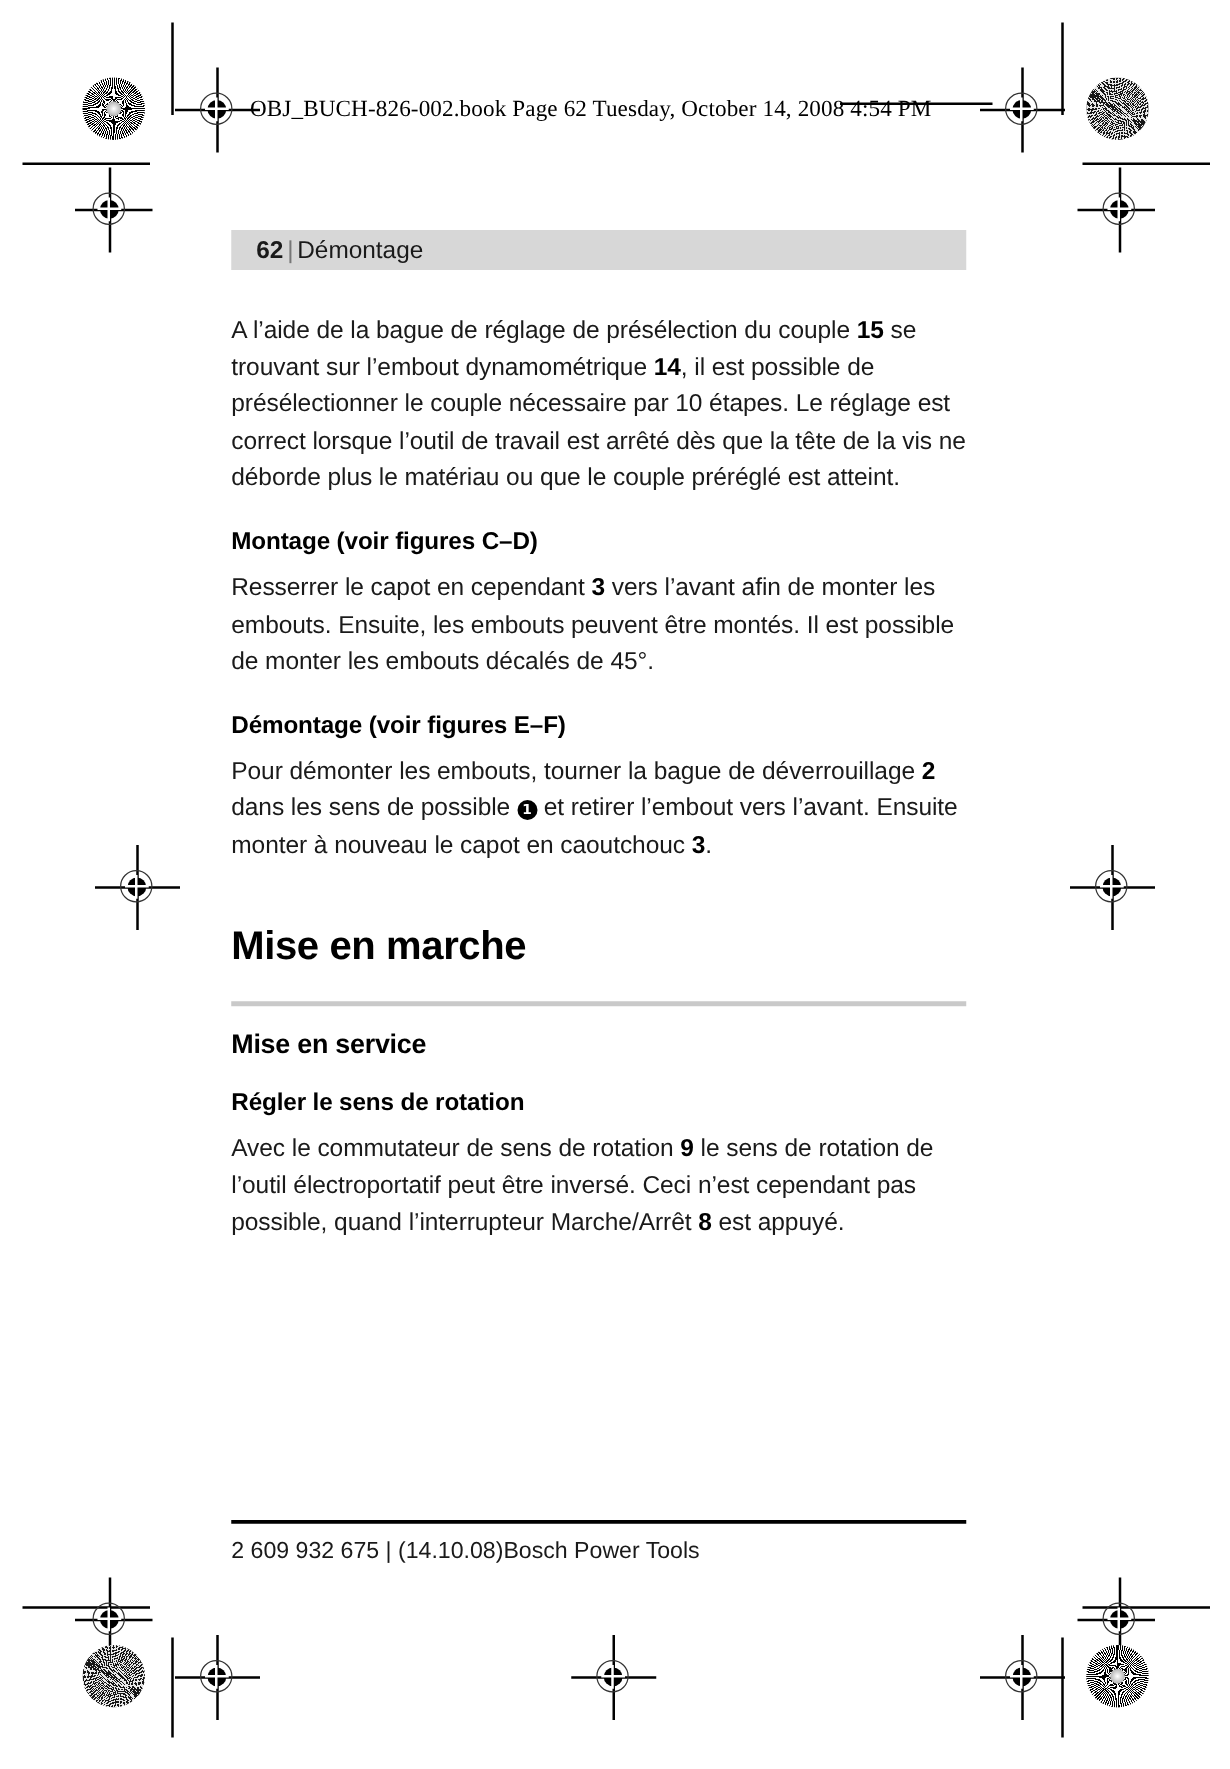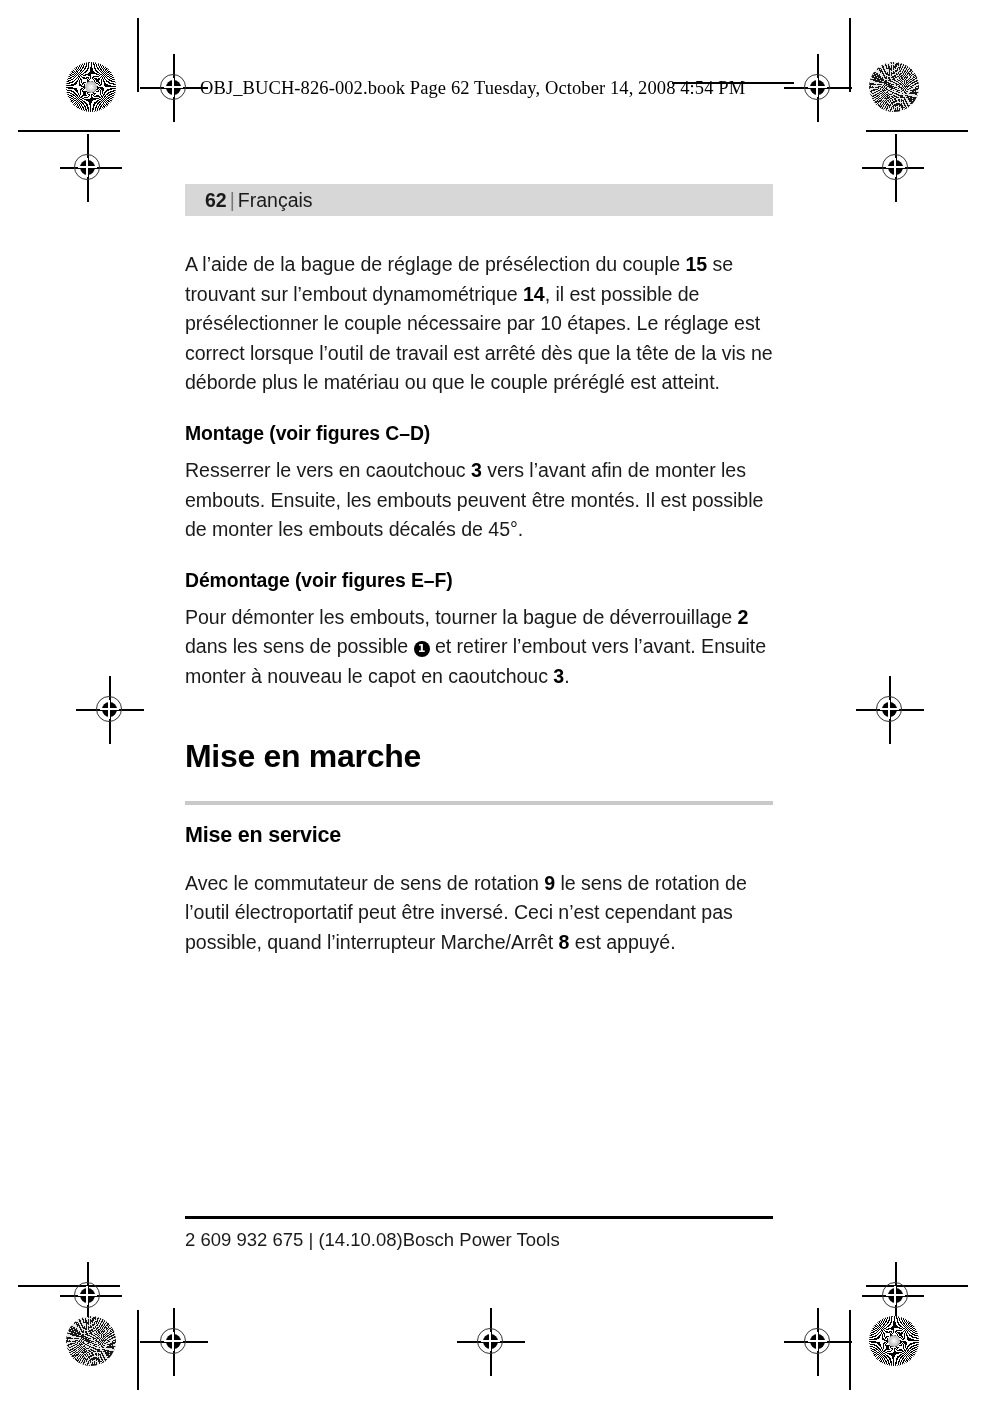--- a/index.html
+++ b/index.html
@@ -326,40 +326,41 @@
   </div>
   <div class="trim v" style="left:849px; top:1310px; height:80px;"></div>
   <div class="star-target" style="left:869px; top:1316px;"></div>
 </div>
 
 <div class="runhead">OBJ_BUCH-826-002.book  Page 62  Tuesday, October 14, 2008  4:54 PM</div>
 <div class="runhead-rule"></div>
 
 <div class="page-head-bar"></div>
 <div class="page-head-text">
-  <span class="num">62</span><span class="sep">|</span><span>Français</span>
+  <span class="num">62</span><span class="sep">|</span><span>Démontage</span>
 </div>
 
 <div class="content">
 
   <p class="body"><span>A l’aide de la bague de réglage de présélection du couple </span><b>15</b><span> se trouvant sur l’embout dynamométrique </span><b>14</b><span>, il est possible de présélectionner le couple nécessaire par 10 étapes. Le réglage est correct lorsque l’outil de travail est arrêté dès que la tête de la vis ne déborde plus le matériau ou que le couple préréglé est atteint.</span></p>
 
   <h3 class="sub">Montage (voir figures C–D)</h3>
 
-  <p class="body"><span>Resserrer le vers en caoutchouc </span><b>3</b><span> vers l’avant afin de monter les embouts. Ensuite, les embouts peuvent être montés. Il est possible de monter les embouts décalés de 45°.</span></p>
+  <p class="body"><span>Resserrer le capot en cependant </span><b>3</b><span> vers l’avant afin de monter les embouts. Ensuite, les embouts peuvent être montés. Il est possible de monter les embouts décalés de 45°.</span></p>
 
   <h3 class="sub">Démontage (voir figures E–F)</h3>
 
   <p class="body"><span>Pour démonter les embouts, tourner la bague de déverrouillage </span><b>2</b><span> dans les sens de possible </span><span class="arrow-mark">1</span><span> et retirer l’embout vers l’avant. Ensuite monter à nouveau le capot en caoutchouc </span><b>3</b><span>.</span></p>
 
   <h1 class="chapter">Mise en marche</h1>
   <div class="chapter-rule"></div>
 
   <h2 class="section">Mise en service</h2>
 
+  <h3 class="sub">Régler le sens de rotation</h3>
 
   <p class="body"><span>Avec le commutateur de sens de rotation </span><b>9</b><span> le sens de rotation de l’outil électroportatif peut être inversé. Ceci n’est cependant pas possible, quand l’interrupteur Marche/Arrêt </span><b>8</b><span> est appuyé.</span></p>
 </div>
 
 <div class="footer-rule"></div>
 <div class="footer">
   <span>2 609 932 675 | (14.10.08)</span>
   <span>Bosch Power Tools</span>
 </div>
 

